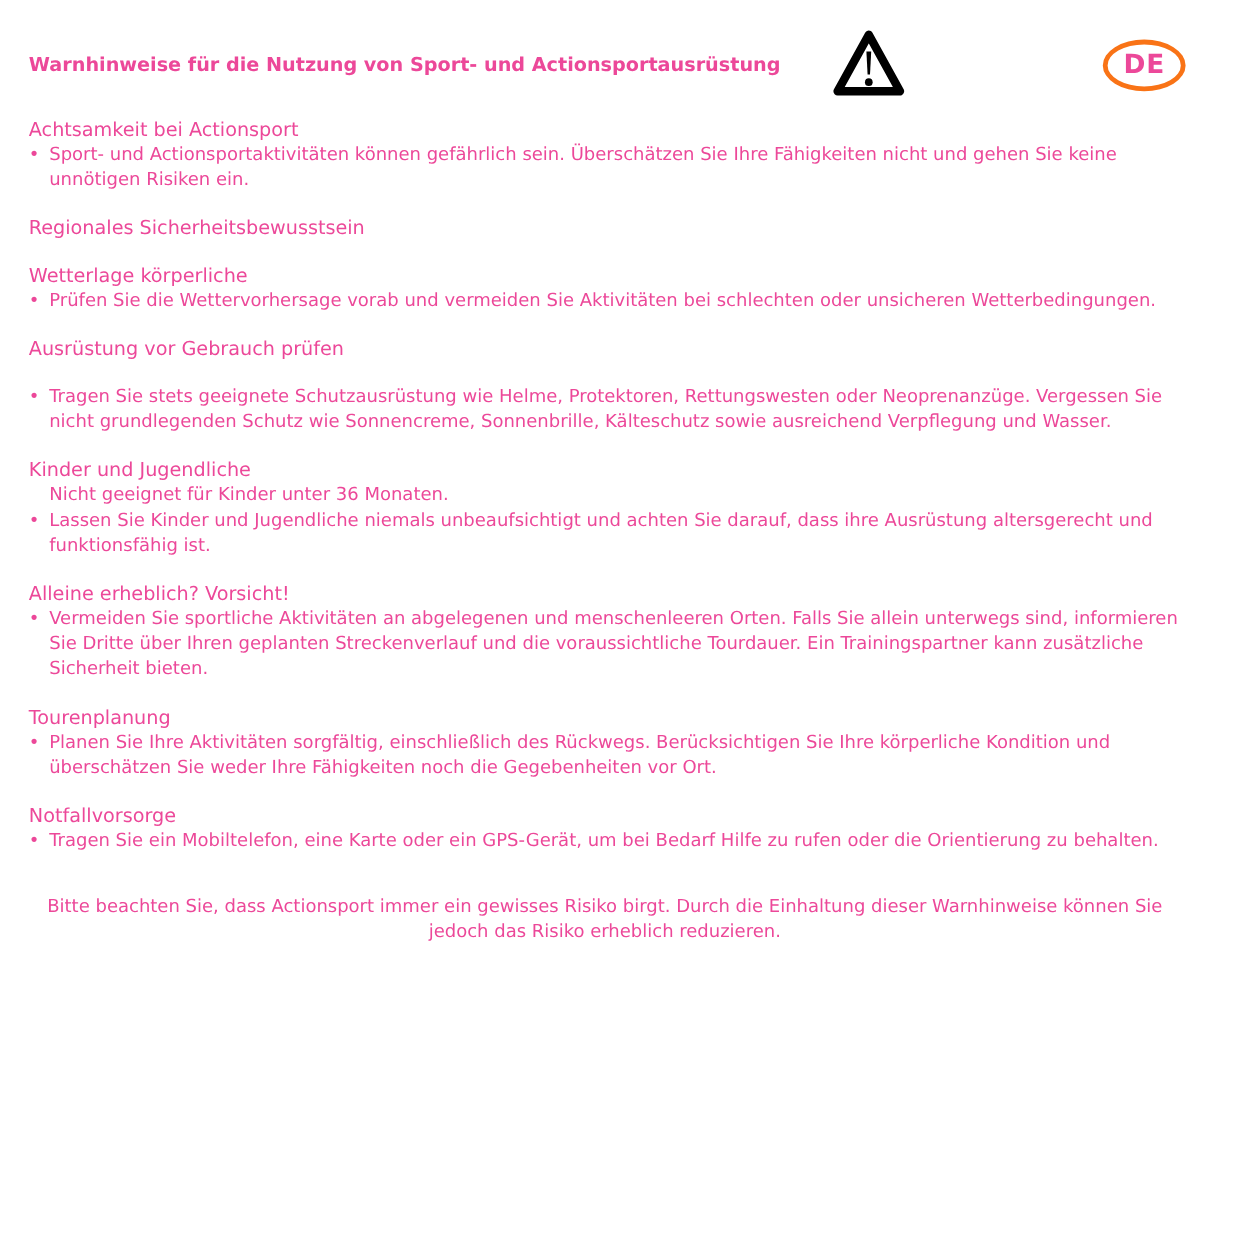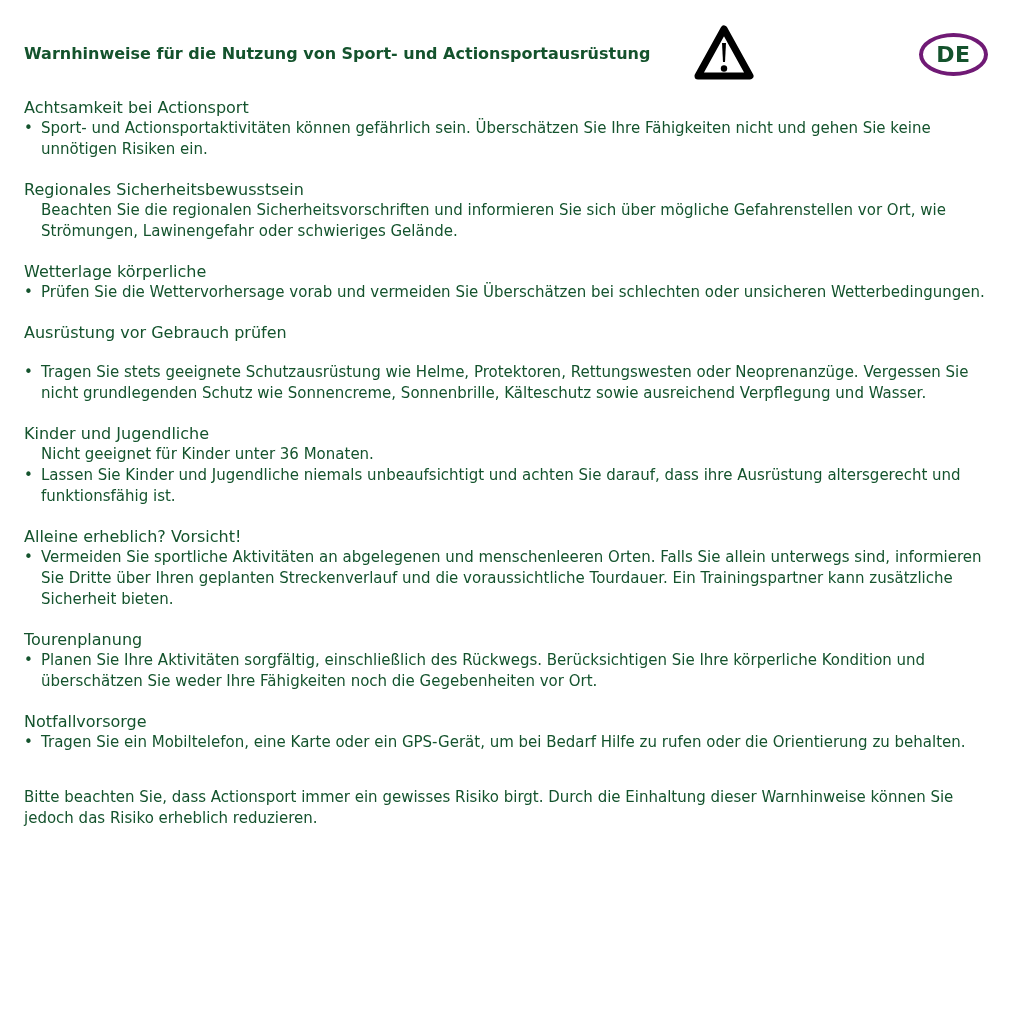--- a/index.html
+++ b/index.html
@@ -1,21 +1,21 @@
 <!DOCTYPE html>
 <html lang="de"><head>
 <meta charset="utf-8">
 <style>
   html, body { margin: 0; padding: 0; background: #fff; }
   .page {
     position: relative;
     width: 1030px;
     height: 1029px;
     background: #ffffff;
-    color: #14532d;
+    color: #ec4899;
     font-family: "DejaVu Sans", sans-serif;
     overflow: hidden;
   }
   .doc-title {
     position: absolute;
     left: 24px;
     top: 44px;
     font-size: 16px;
     font-weight: bold;
     line-height: 20px;
@@ -27,21 +27,21 @@
     top: 24px;
     width: 60px;
     height: 58px;
   }
   .de-badge {
     position: absolute;
     left: 919px;
     top: 33px;
     width: 61px;
     height: 35px;
-    border: 4px solid #701a75;
+    border: 4px solid #f97316;
     border-radius: 50%;
     display: flex;
     align-items: center;
     justify-content: center;
     font-weight: bold;
     font-size: 22px;
     letter-spacing: 0.5px;
   }
   .content {
     position: absolute;
@@ -69,20 +69,21 @@
   .doc-footer { margin-top: 34px; }
   .footer-emphasis {
     font-size: 15.5px;
     font-weight: bold;
     line-height: 22px;
   }
   .footer-text {
     font-size: 15px;
     line-height: 21px;
     width: 960px;
+    text-align: center;
   }
 </style>
 </head>
 <body>
 
 <div class="page">
 
   <div class="doc-title">Warnhinweise für die Nutzung von Sport- und Actionsportausrüstung</div>
 
   <div class="warning-triangle">
@@ -101,34 +102,28 @@
     <div>
           <div class="item">
             <span class="marker">•</span>
             <span class="itext">Sport- und Actionsportaktivitäten können gefährlich sein. Überschätzen Sie Ihre Fähigkeiten nicht und gehen Sie keine unnötigen Risiken ein.</span>
           </div>
         </div>
   </section>
 
   <section class="section">
     <h2 class="section-heading">Regionales Sicherheitsbewusstsein</h2>
-    <div>
-          <div class="item">
-            <span class="marker"></span>
-            <span class="itext">Beachten Sie die regionalen Sicherheitsvorschriften und informieren Sie sich über mögliche Gefahrenstellen vor Ort, wie Strömungen, Lawinengefahr oder schwieriges Gelände.</span>
-          </div>
-        </div>
   </section>
 
   <section class="section">
     <h2 class="section-heading">Wetterlage körperliche</h2>
     <div>
           <div class="item">
             <span class="marker">•</span>
-            <span class="itext">Prüfen Sie die Wettervorhersage vorab und vermeiden Sie Überschätzen bei schlechten oder unsicheren Wetterbedingungen.</span>
+            <span class="itext">Prüfen Sie die Wettervorhersage vorab und vermeiden Sie Aktivitäten bei schlechten oder unsicheren Wetterbedingungen.</span>
           </div>
         </div>
   </section>
 
   <section class="section">
     <h2 class="section-heading">Ausrüstung vor Gebrauch prüfen</h2>
   </section>
 
   <section class="section">
     <div>

